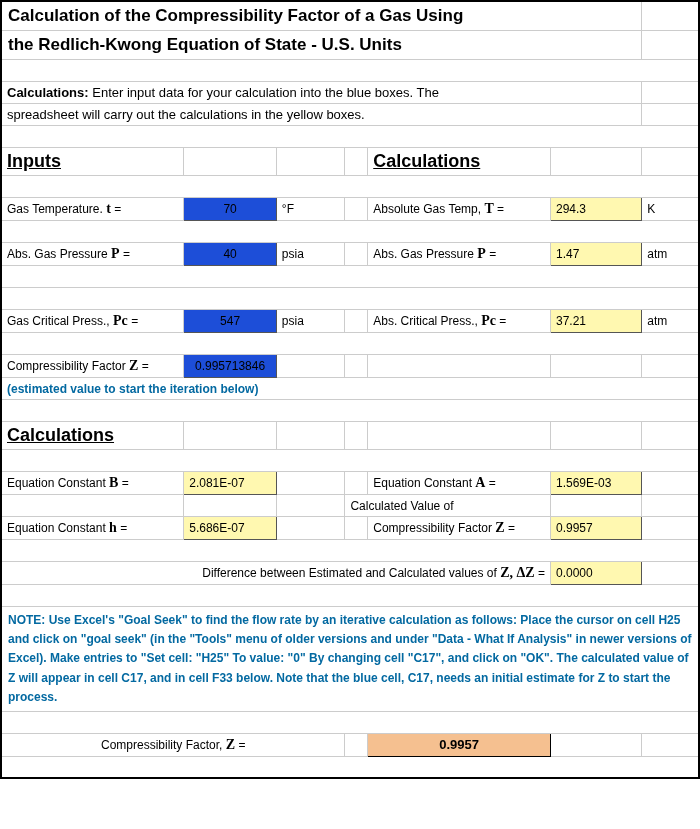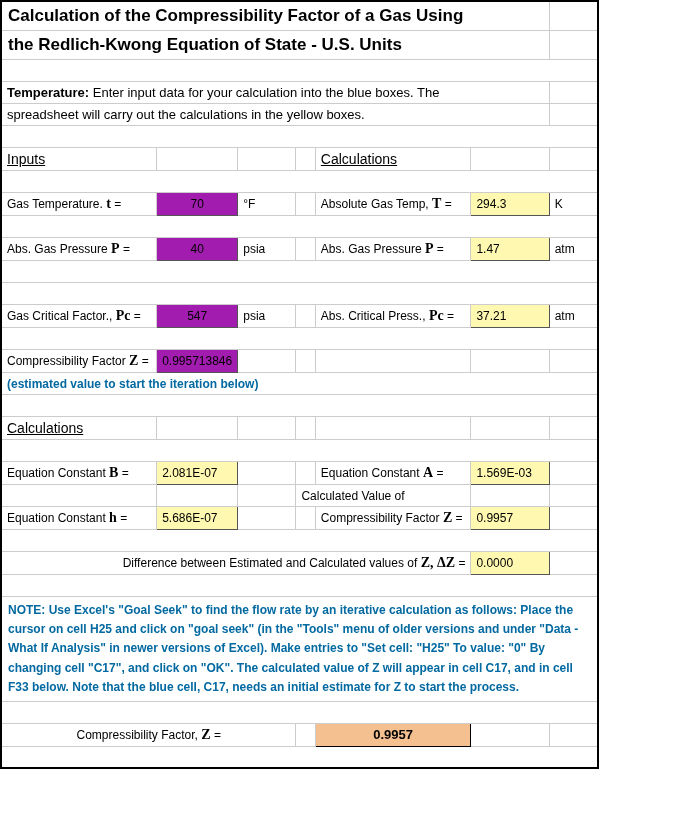--- a/index.html
+++ b/index.html
@@ -3,21 +3,21 @@
 <meta charset="utf-8">
 <style>
   * { box-sizing: border-box; }
   body {
     margin: 0;
     font-family: Arial, sans-serif;
     font-size: 12px;
     background: #fff;
   }
   .sheet {
-    width: 599px;
+    width: 700px;
     border: 2px solid #000;
     border-collapse: collapse;
     padding-left: 32px;
   }
   .sheet td {
     border: 1px solid #ccc;
     padding: 3px 5px;
     height: 22px;
     vertical-align: middle;
   }
@@ -26,33 +26,33 @@
     font-weight: bold;
     font-family: Arial, sans-serif;
     text-align: left;
     padding: 4px 6px;
   }
   .instructions {
     font-size: 13px;
   }
   .instructions b { font-weight: bold; }
   .section-hdr {
-    font-weight: normal;
+    font-weight: bold;
     text-decoration: underline;
-    font-size: 14px;
+    font-size: 18px;
   }
   .label-col { width: 160px; }
   .input-col { width: 80px; text-align: center; }
   .unit-col { width: 60px; }
   .gap-col { width: 20px; }
   .label2-col { width: 160px; }
   .calc-col { width: 80px; text-align: center; }
   .unit2-col { width: 50px; text-align: center; }
   .blue-box {
-    background: #a21caf;
+    background: #1d4ed8;
     border: 1.5px solid #555 !important;
     text-align: center;
     color: #000;
   }
   .yellow-box {
     background: #fff8b0;
     border: 1.5px solid #555 !important;
   }
   .orange-box {
     background: #f5c090;
@@ -91,21 +91,21 @@
   <tr class="title-row">
         <td colspan="6">the Redlich-Kwong Equation of State  -  U.S. Units</td>
         <td></td>
       </tr>
   <tr>
         <td colspan="7"></td>
       </tr>
 
   <tr class="instructions">
     <td colspan="6">
-      <b>Temperature:</b>&nbsp;<span>Enter input data for your calculation into the blue boxes.  The</span>
+      <b>Calculations:</b>&nbsp;<span>Enter input data for your calculation into the blue boxes.  The</span>
     </td>
         <td></td>
   </tr>
   <tr class="instructions">
     <td colspan="6">spreadsheet will carry out the calculations in the yellow boxes.</td>
         <td></td>
   </tr>
   <tr>
         <td colspan="7"></td>
       </tr>
@@ -147,21 +147,21 @@
   </tr>
   <tr>
         <td colspan="7"></td>
       </tr>
 
   <tr>
         <td colspan="7"></td>
       </tr>
 
   <tr>
-    <td class="row-label"><span>Gas Critical Factor., </span><span class="bold-sym">Pc</span><span> =</span></td>
+    <td class="row-label"><span>Gas Critical Press., </span><span class="bold-sym">Pc</span><span> =</span></td>
     <td class="blue-box">547</td>
     <td>psia</td>
     <td></td>
     <td class="row-label"><span>Abs. Critical Press., </span><span class="bold-sym">Pc</span><span> =</span></td>
     <td class="yellow-box">37.21</td>
     <td>atm</td>
   </tr>
   <tr>
         <td colspan="7"></td>
       </tr>

